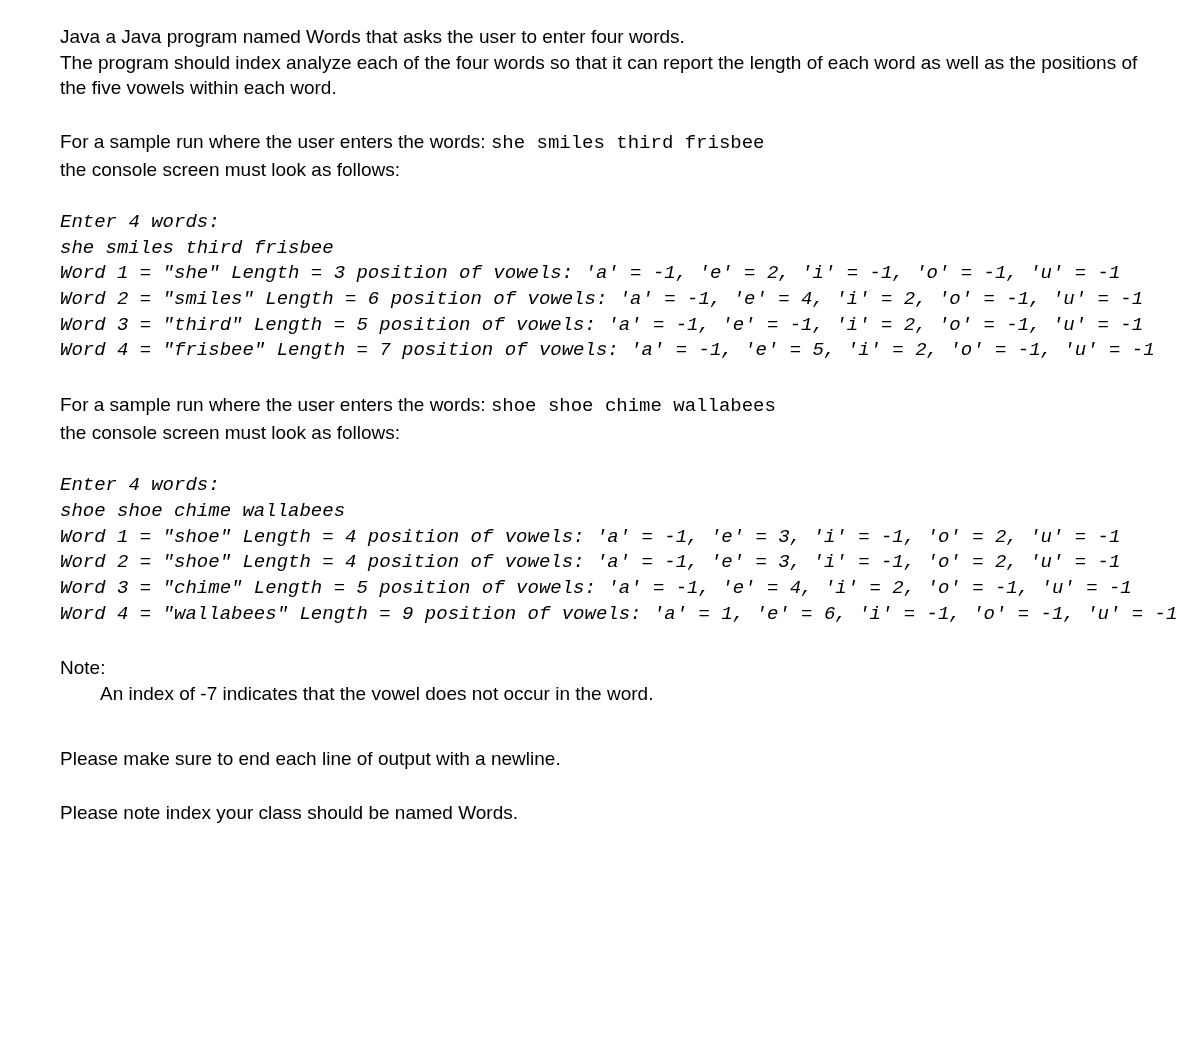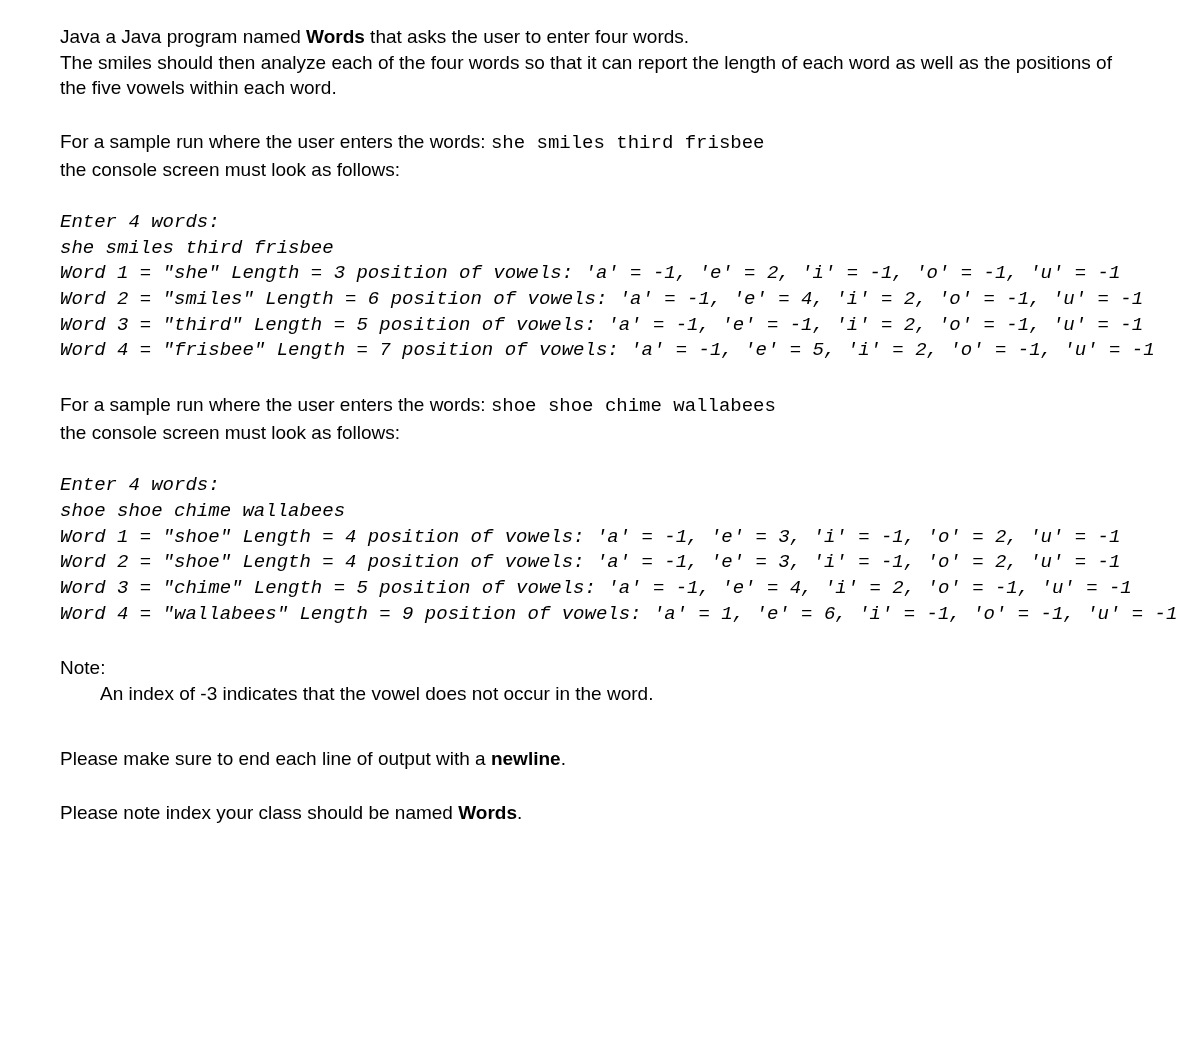--- a/index.html
+++ b/index.html
@@ -23,29 +23,29 @@
     margin-bottom: 28px;
     font-style: italic;
   }
   .note-list {
     padding-left: 40px;
   }
   .note-item {
     margin-bottom: 18px;
   }
   .bold {
-    font-weight: bold;
+    font-weight: normal;
   }
 </style>
 </head>
 <body>
 
 <div class="block">
   <span>Java a Java program named </span><span class="bold">Words</span><span> that asks the user to enter four words.</span><br>
-  <span>The smiles should then analyze each of the four words so that it can report the length of each word as well as the positions of the five vowels within each word.</span>
+  <span>The program should index analyze each of the four words so that it can report the length of each word as well as the positions of the five vowels within each word.</span>
 </div>
 
 <div class="block">
   <span>For a sample run where the user enters the words: </span><span class="mono">she smiles third frisbee</span><br>
   <span>the console screen must look as follows:</span>
 </div>
 
 <div class="console">Enter 4 words:
 she smiles third frisbee
 Word 1 = "she" Length = 3 position of vowels: 'a' = -1, 'e' = 2, 'i' = -1, 'o' = -1, 'u' = -1
@@ -61,21 +61,21 @@
 <div class="console">Enter 4 words:
 shoe shoe chime wallabees
 Word 1 = "shoe" Length = 4 position of vowels: 'a' = -1, 'e' = 3, 'i' = -1, 'o' = 2, 'u' = -1
 Word 2 = "shoe" Length = 4 position of vowels: 'a' = -1, 'e' = 3, 'i' = -1, 'o' = 2, 'u' = -1
 Word 3 = "chime" Length = 5 position of vowels: 'a' = -1, 'e' = 4, 'i' = 2, 'o' = -1, 'u' = -1
 Word 4 = "wallabees" Length = 9 position of vowels: 'a' = 1, 'e' = 6, 'i' = -1, 'o' = -1, 'u' = -1</div>
 
 <div class="block">
   <div>Note:</div>
   <div class="note-list">
-    <div class="note-item">An index of -3 indicates that the vowel does not occur in the word.</div>
+    <div class="note-item">An index of -7 indicates that the vowel does not occur in the word.</div>
   </div>
 </div>
 
 <div class="block" style="margin-top:40px;">
   <span>Please make sure to end each line of output with a </span><span class="bold">newline</span><span>.</span>
 </div>
 
 <div class="block">
   <span>Please note index your class should be named </span><span class="bold">Words</span><span>.</span>
 </div>

